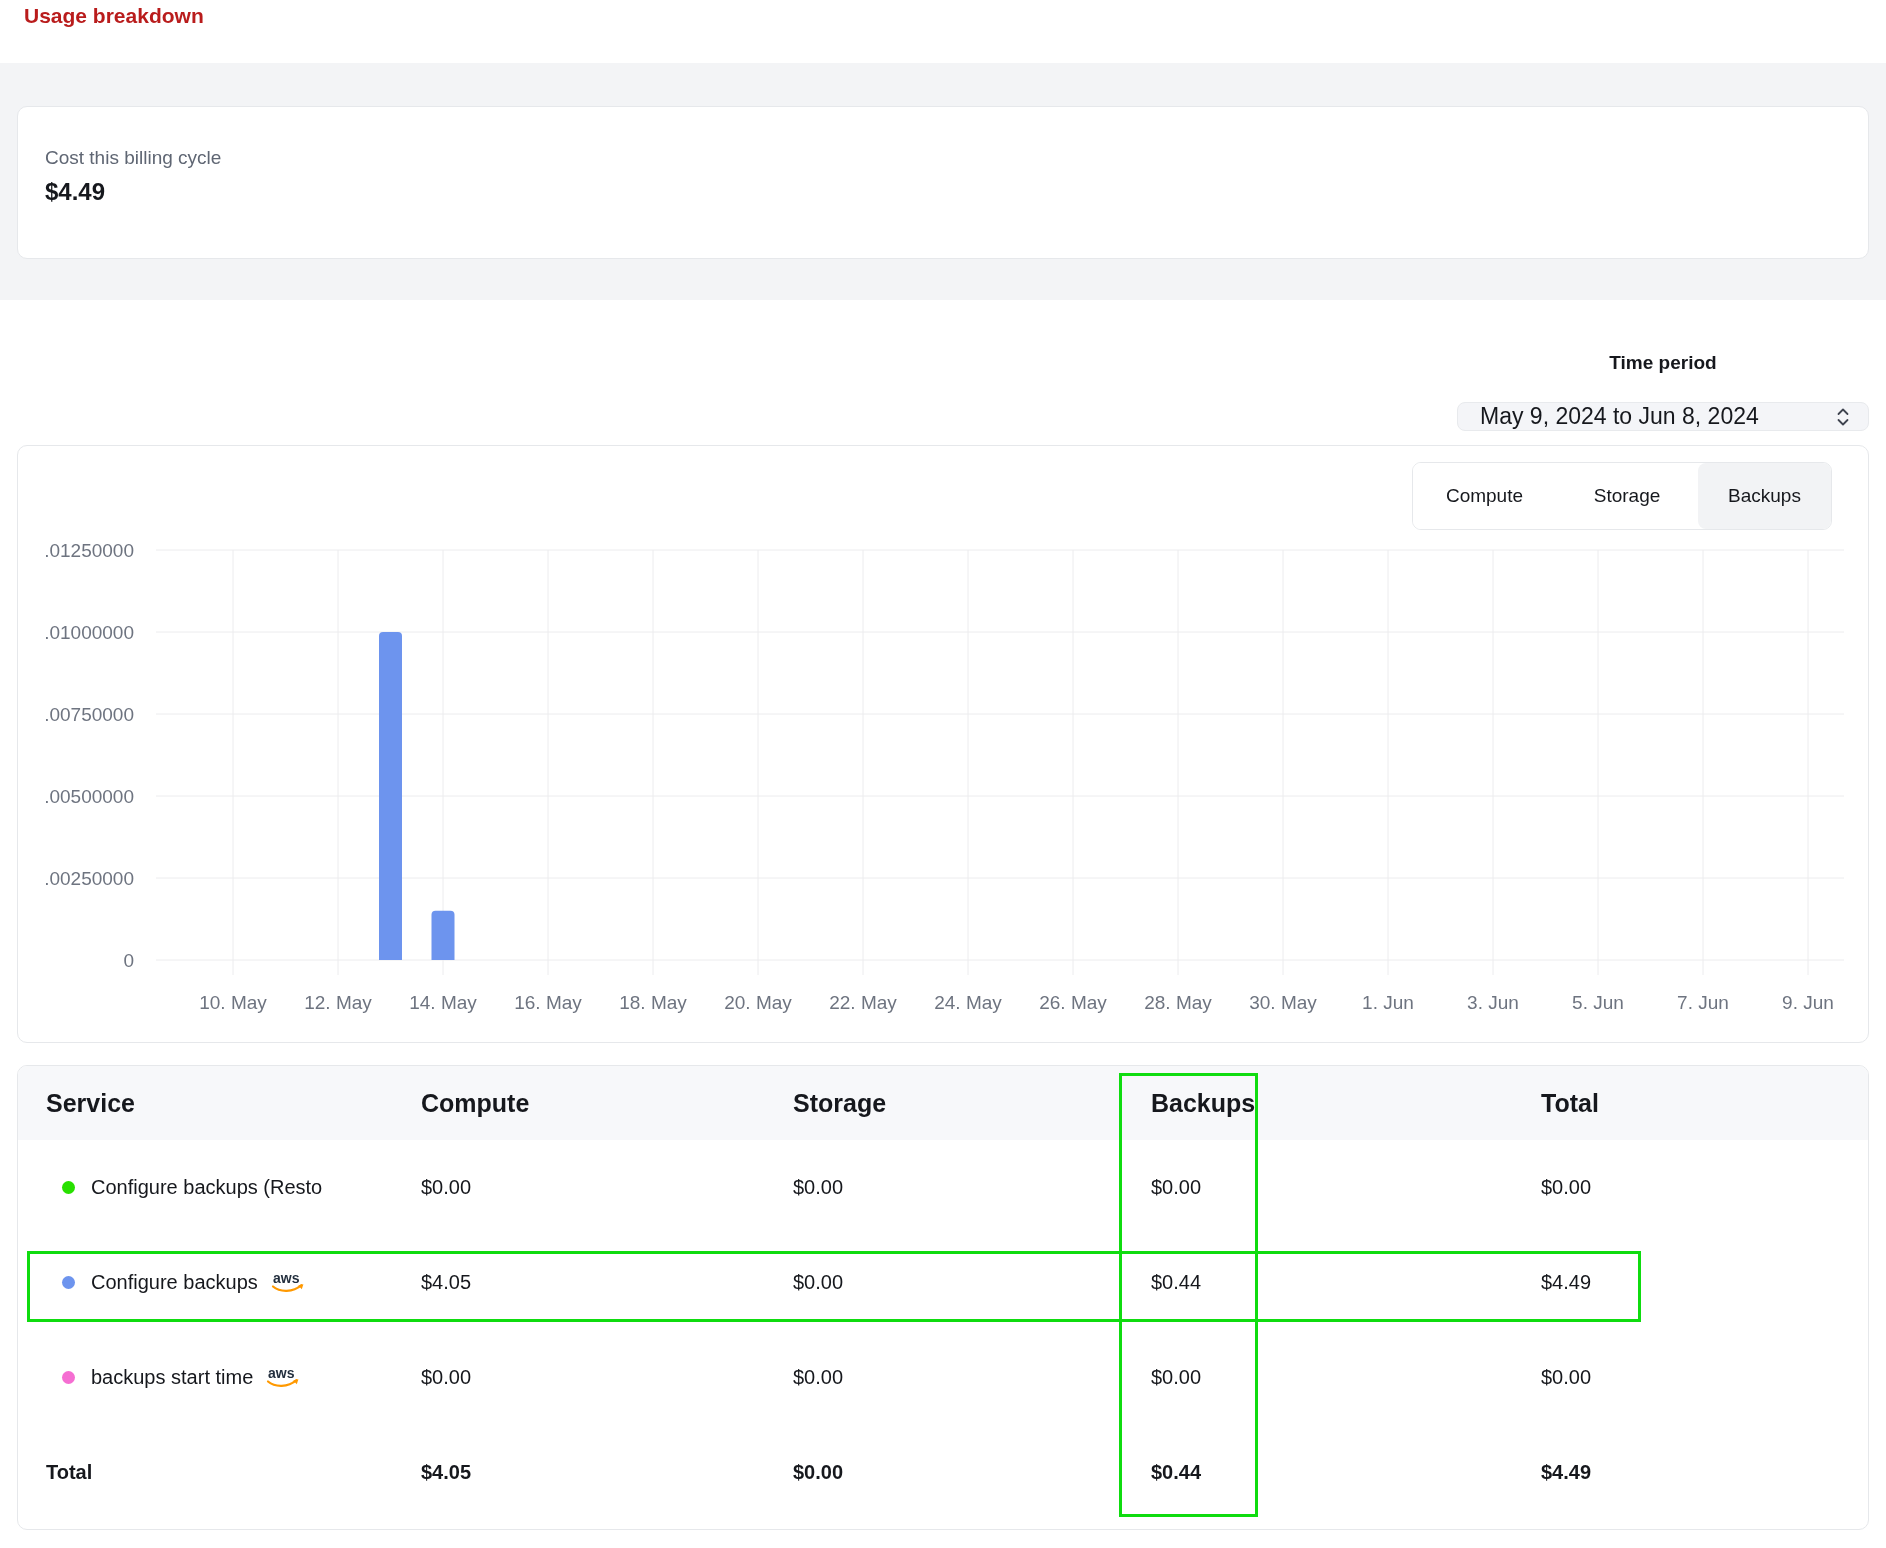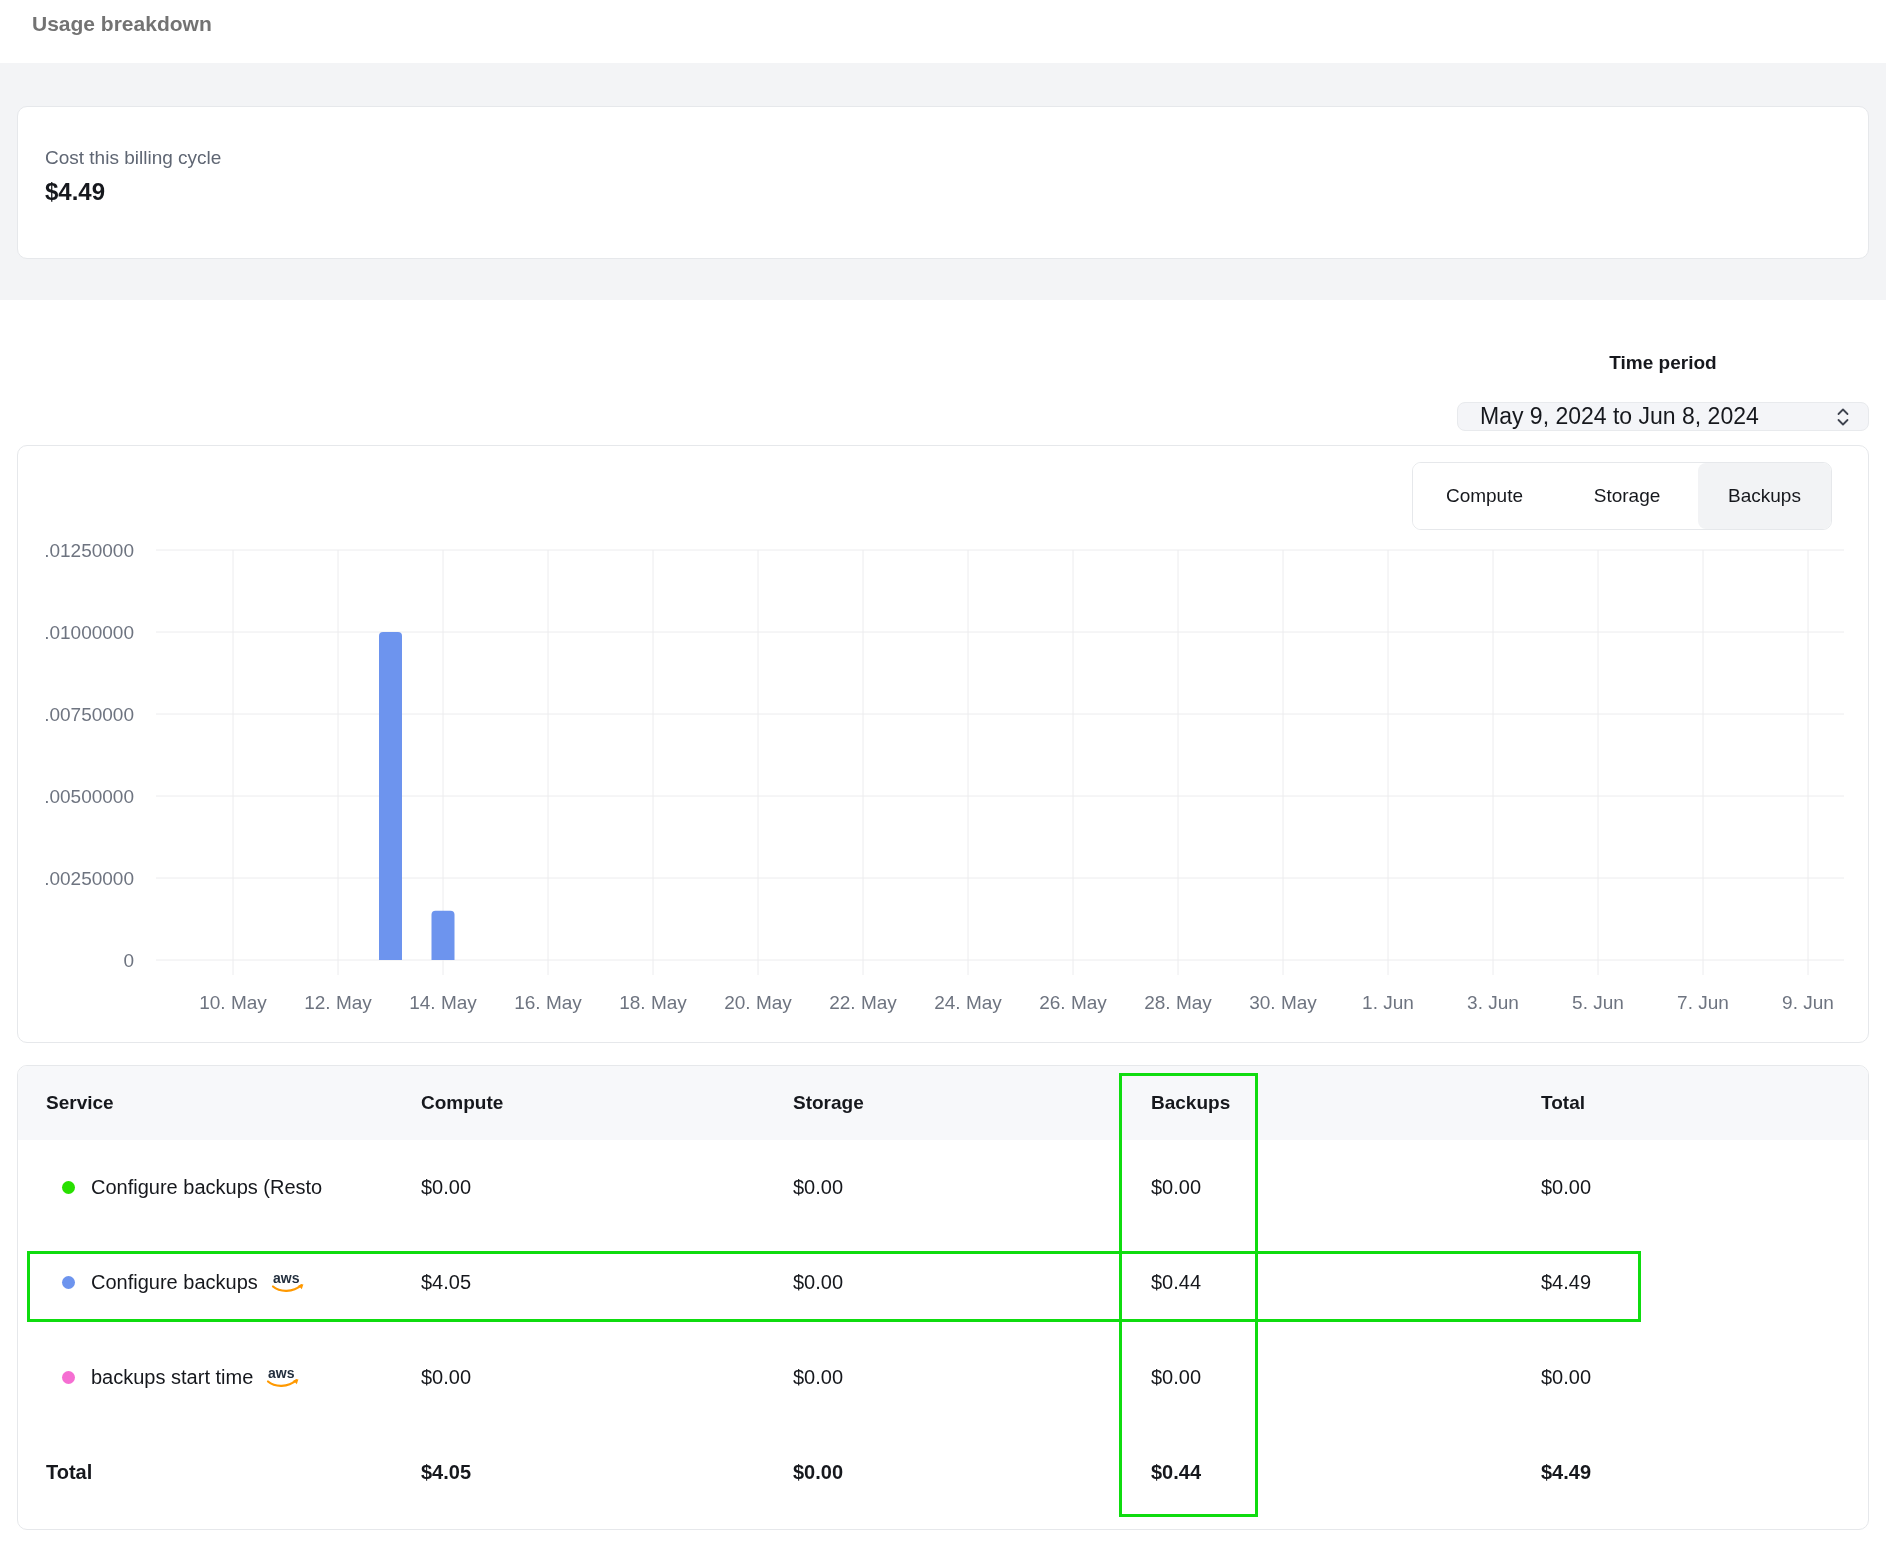--- a/index.html
+++ b/index.html
@@ -1,20 +1,20 @@
 <!DOCTYPE html>
 <html><head>
 <meta charset="utf-8">
 <style>
   html,body{margin:0;padding:0;}
   body{
     width:1886px;height:1548px;position:relative;background:#ffffff;
     font-family:"Liberation Sans", sans-serif;color:#16181d;overflow:hidden;
   }
-  .page-title{position:absolute;left:24px;top:4px;font-size:21px;font-weight:700;margin:8px;color:#737373;}
+  .page-title{position:absolute;left:24px;top:4px;font-size:21px;font-weight:700;margin:0;color:#b91c1c;}
   .band{position:absolute;left:0;top:63px;width:1886px;height:237px;background:#f3f4f6;padding-left:36px;}
   .summary-card{position:absolute;left:17px;top:43px;width:1852px;height:153px;box-sizing:border-box;
     background:#ffffff;border:1px solid #e6e8eb;border-radius:10px;padding:40px 0 0 27px;}
   .summary-label{font-size:19px;color:#5f6673;margin:0 0 9px 0;}
   .summary-value{font-size:24px;font-weight:700;color:#16181d;}
   .period-row{position:absolute;top:352px;right:17px;height:46px;display:flex;align-items:center;gap:28px;flex-direction:column;}
   .period-label{font-size:19px;font-weight:700;}
   .period-select{display:flex;align-items:center;justify-content:space-between;box-sizing:border-box;
     width:412px;height:46px;background:#f4f5f8;border:1px solid #e8eaed;border-radius:8px;
     padding:0 16px 0 22px;font-size:23px;color:#16181d;cursor:pointer;font-family:inherit;}
@@ -23,21 +23,21 @@
   .tabs{position:absolute;top:16px;right:36px;display:flex;border:1px solid #e6e8eb;border-radius:9px;
     overflow:hidden;background:#fff;}
   .tab{font-family:inherit;font-size:19px;color:#16181d;background:#fff;border:none;height:66px;
     line-height:66px;text-align:center;padding:0;cursor:pointer;}
   .tab.t0{width:143px;} .tab.t1{width:142px;} .tab.t2{width:133px;}
   .tab.active{background:#f2f3f5;border-radius:8px;}
   #chart{position:absolute;left:0;top:0;}
   .table-card{position:absolute;left:17px;top:1065px;width:1852px;height:465px;box-sizing:border-box;
     border:1px solid #e6e8eb;border-radius:10px;background:#fff;overflow:hidden;}
   .thead{display:grid;grid-template-columns:375px 372px 358px 390px 1fr;align-items:center;
-    height:74px;background:#f7f8fa;padding-left:28px;font-size:19px;font-weight:600;color:#16181d;}
+    height:74px;background:#f7f8fa;padding-left:28px;font-size:25px;font-weight:600;color:#16181d;}
   .trow{display:grid;grid-template-columns:375px 372px 358px 390px 1fr;align-items:center;
     height:95px;padding-left:28px;font-size:20px;color:#16181d;}
   .trow.total{font-weight:700;}
   .svc{display:flex;align-items:center;}
   .dot{width:13px;height:13px;border-radius:50%;margin-left:16px;flex:0 0 auto;}
   .svc-label{margin-left:16px;max-width:282px;overflow:hidden;white-space:nowrap;}
   .aws{margin-left:12px;flex:0 0 auto;}
   .hl{position:absolute;border:3px solid;pointer-events:none;box-sizing:border-box;}
   .hl-col{left:1101px;top:7px;width:139px;height:444px;}
   .hl-row{left:9px;top:185px;width:1614px;height:71px;}

